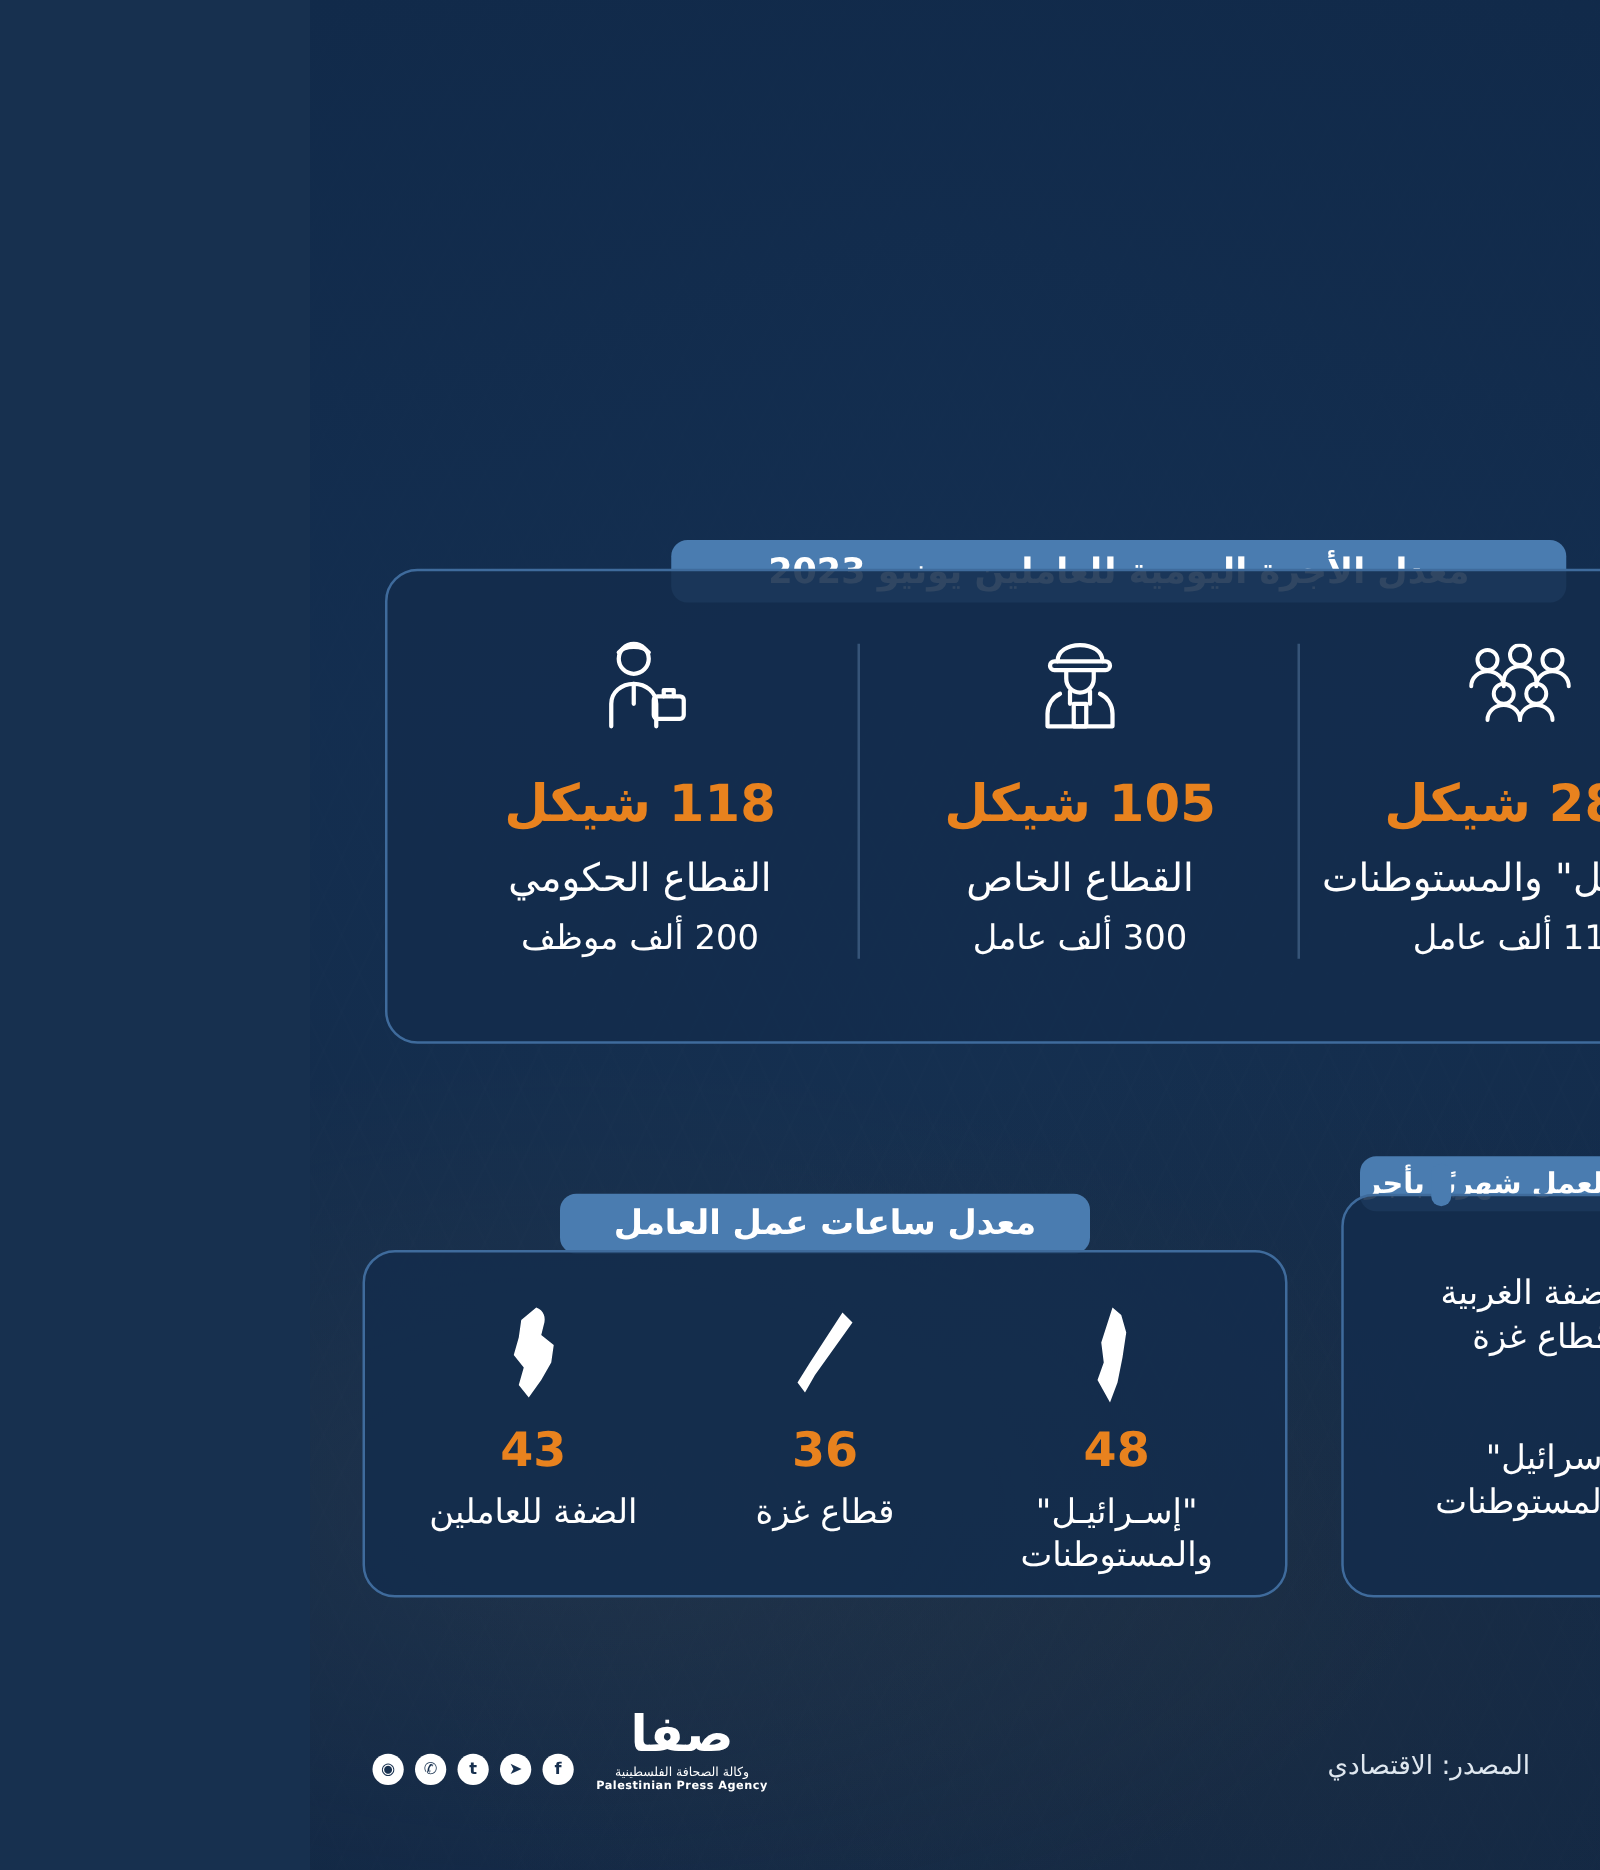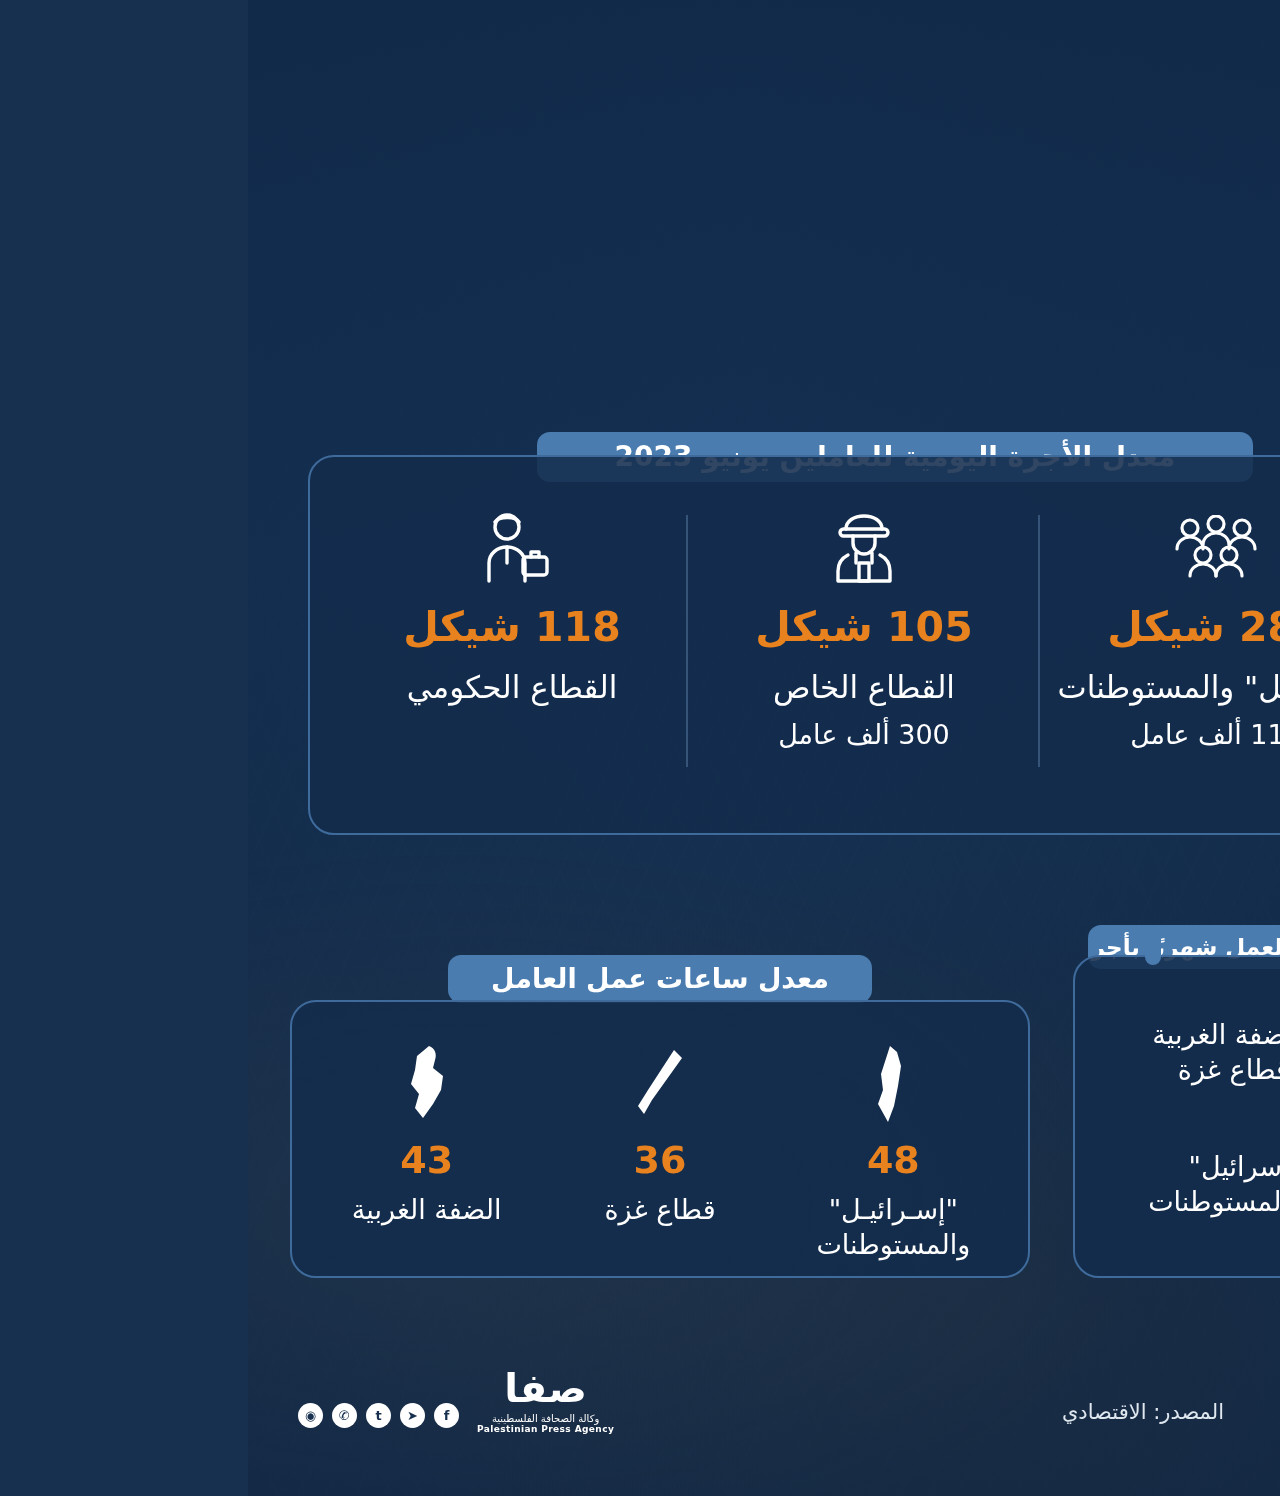--- a/index.html
+++ b/index.html
@@ -90,21 +90,21 @@
     position: absolute;
     right: 0; top: 6px;
     width: 2px; height: 252px;
     background: rgba(120,160,200,0.35);
   }
   .wage-icon { height: 78px; display: flex; align-items: center; justify-content: center; }
   .wage-value {
     color: #e8821e;
     font-size: 41px;
     font-weight: bold;
-    margin-top: 16px;
+    margin-top: 32px;
   }
   .wage-label {
     color: #ffffff;
     font-size: 31px;
     margin-top: 16px;
     line-height: 1.35;
   }
   .wage-sub {
     color: #ffffff;
     font-size: 27px;
@@ -215,20 +215,21 @@
             <circle cx="36" cy="16" r="12"></circle>
             <path d="M24 11c4-6 20-6 24 0"></path>
             <path d="M18 70V52c0-9 8-16 18-16s18 7 18 16v18"></path>
             <path d="M36 36v16"></path>
             <rect x="52" y="46" width="24" height="18" rx="3"></rect>
             <path d="M60 46v-5h8v5"></path>
           </svg>
         </div>
         <div class="wage-value">118 شيكل</div>
         <div class="wage-label">القطاع الحكومي</div>
+        <div class="wage-sub">200 ألف موظف</div>
       </div>
 
     </div>
   </div>
 
   <div class="card-header" id="hours-header">معدل ساعات عمل العامل</div>
   <div class="card" id="hours-card">
     <div class="hours-cols">
 
       <div class="hours-col">
@@ -251,21 +252,21 @@
         <div class="hours-label">قطاع غزة</div>
       </div>
 
       <div class="hours-col">
         <div class="map-icon">
           <svg width="56" height="80" viewBox="0 0 56 80" fill="#ffffff">
             <path d="M30 2c6 2 8 8 6 14l-2 8 10 8-2 14-8 14-10 14-8-10 4-14-8-10 4-14 2-14z"></path>
           </svg>
         </div>
         <div class="hours-value">43</div>
-        <div class="hours-label">الضفة الغربية</div>
+        <div class="hours-label">الضفة للعاملين</div>
       </div>
 
     </div>
   </div>
 
   <div class="card-header" id="days-header">معدل أيام العمل شهريًا بأجر</div>
   <div class="card" id="days-card">
     <div class="clip a"></div>
     <div class="clip b"></div>
     <div class="days-rows">

